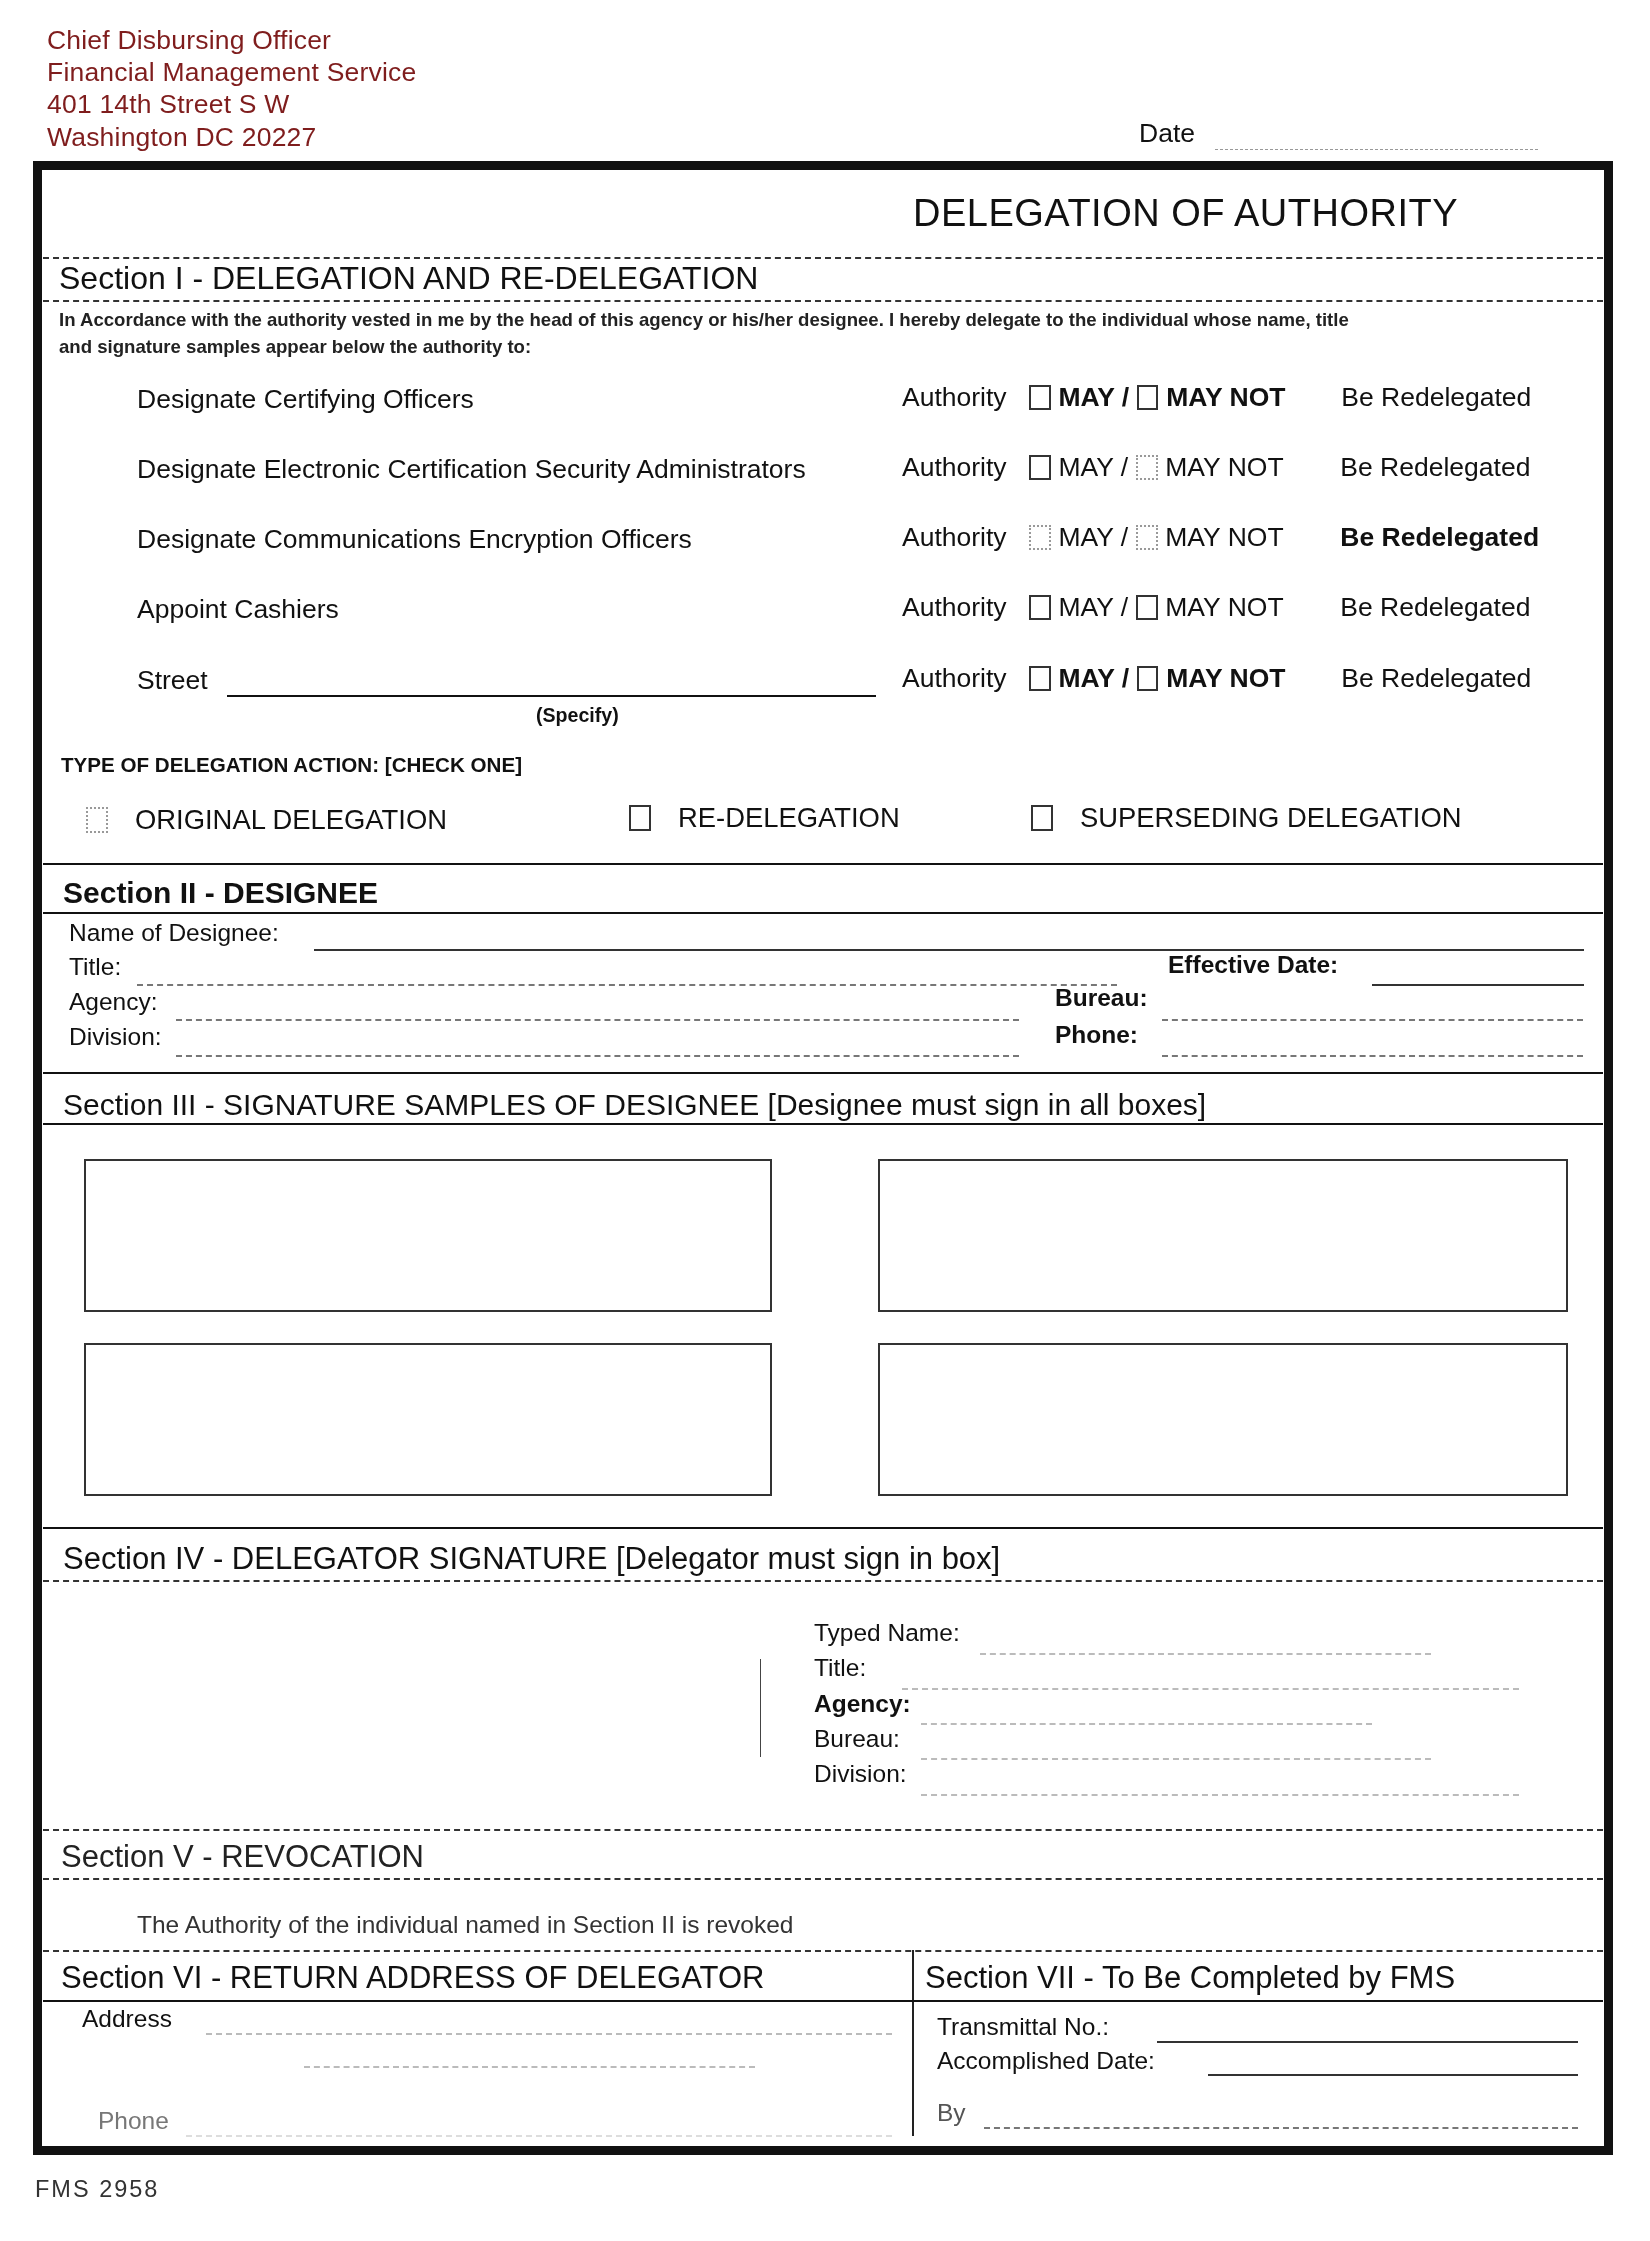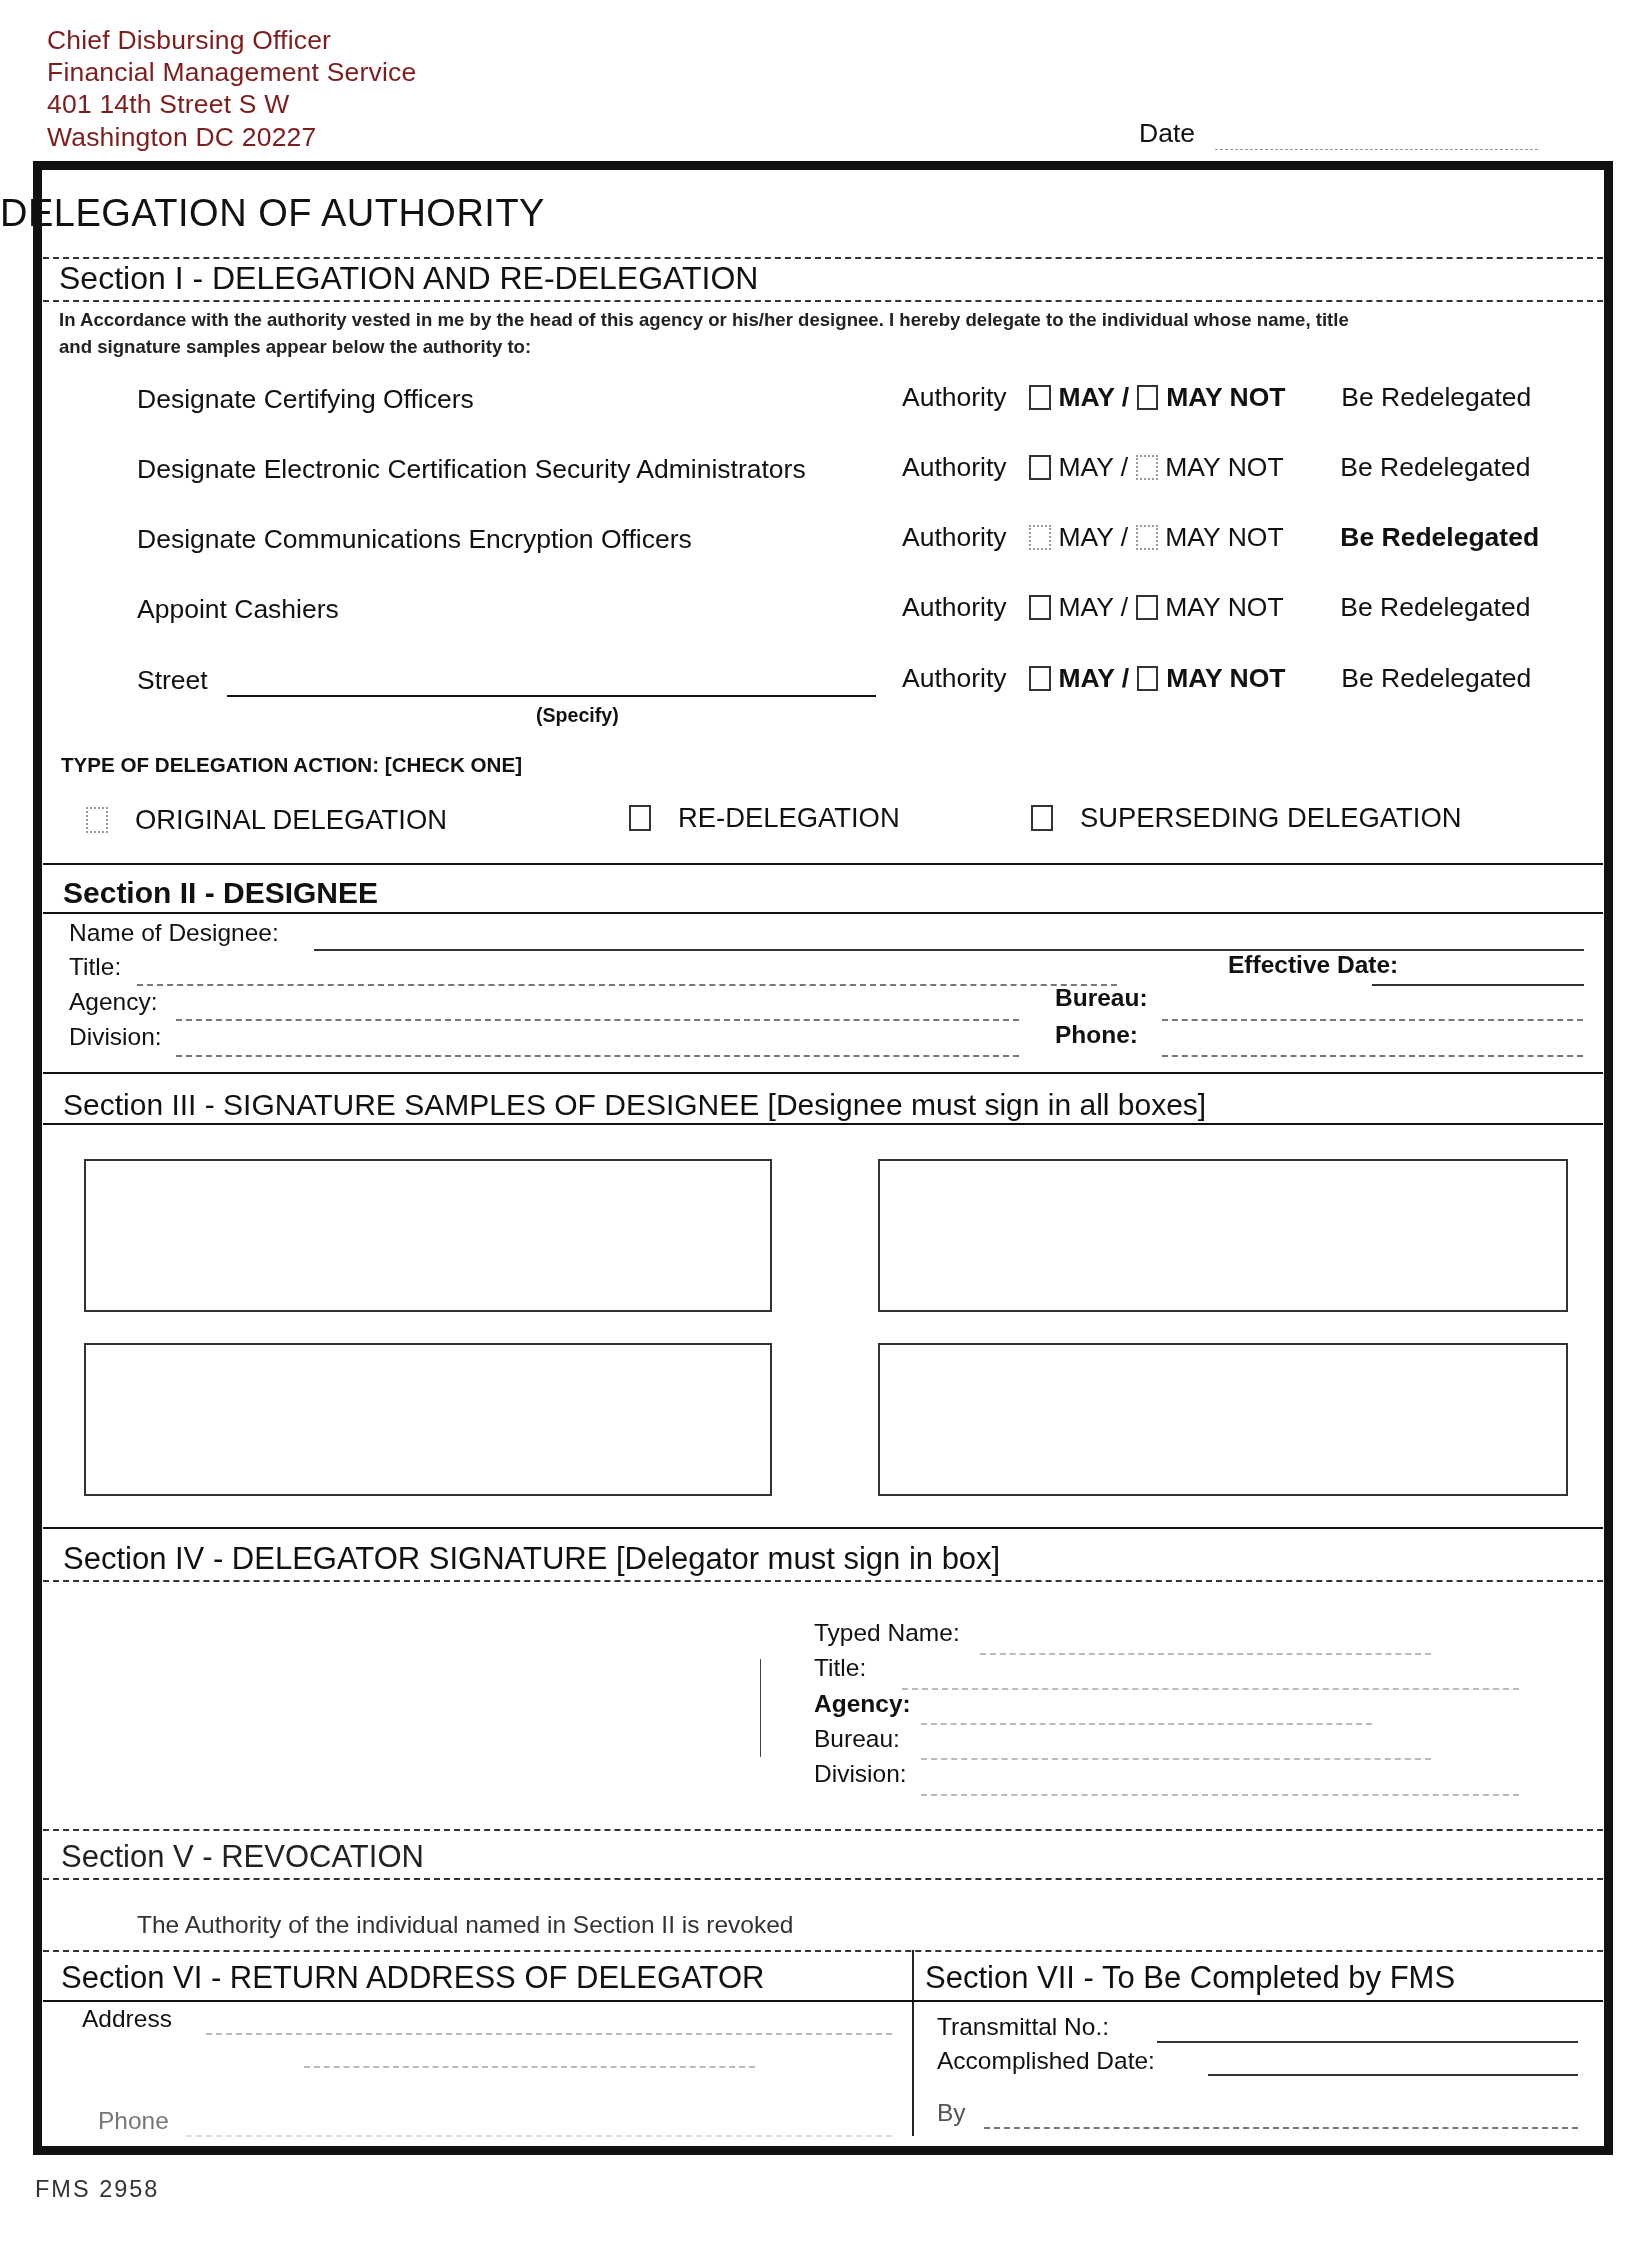--- a/index.html
+++ b/index.html
@@ -11,21 +11,21 @@
     .addr { left: 47px; font-size: 26.5px; line-height: 32px; color: #7f1d1d; letter-spacing: 0.2px; }
     .date-label { left: 1139px; top: 118px; font-size: 26.5px; }
     .date-line { left: 1215px; top: 149px; width: 323px; border-bottom: 1px dashed #999; height: 1px; }
 
     
     .frame { left: 33px; top: 161px; width: 1580px; height: 1994px; border: 9.8px solid #111; border-top-width: 9.8px; }
     .hr { position: absolute; left: 43px; width: 1560px; height: 0; border-top: 2.9px solid #111; }
     .hr.thin { border-top: 2px dashed #333; }
     .vr { position: absolute; width: 0; border-left: 2px solid #222; }
 
-    .form-title { left: 0; width: 1458px; top: 192px; text-align: left; font-size: 38px; letter-spacing: 0.5px; }
+    .form-title { left: 0; width: 1458px; top: 192px; text-align: right; font-size: 38px; letter-spacing: 0.5px; }
 
     .sec-head { font-size: 32px; left: 59px; }
     .sec-head.bold { font-weight: bold; font-size: 30px; }
 
     .intro { left: 59px; font-size: 18.6px; font-weight: bold; line-height: 27.4px; color: #222; }
 
     .auth-item { left: 137px; font-size: 26.5px; }
     .auth-col { left: 902px; font-size: 26.5px; display: flex; align-items: center; gap: 0; }
     .auth-col .lbl-auth { width: 127px; }
     .cb { display: inline-block; width: 21.6px; height: 25.5px; border: 2px solid #333; margin: 0 7.8px 0 0; vertical-align: middle; }
@@ -143,21 +143,21 @@
 
 <div class="abs sec-head bold" style="top:876px; left:63px">Section II - DESIGNEE</div>
 <div class="hr" style="top:912px"></div>
 
 <div class="abs field-lbl" style="left:69px; top:919px">Name of Designee:</div>
 <div class="uline" style="left:314px; top:949px; width:1270px"></div>
 
 <div class="abs field-lbl" style="left:69px; top:953px">Title:</div>
 <div class="uline dash" style="left:137px; top:984px; width:980px"></div>
 
-<div class="abs field-lbl b" style="left:1228px; top:951px">Effective Date:</div>
+<div class="abs field-lbl b" style="left:1168px; top:951px">Effective Date:</div>
 <div class="uline" style="left:1372px; top:984px; width:212px"></div>
 
 <div class="abs field-lbl" style="left:69px; top:988px">Agency:</div>
 <div class="uline dash" style="left:176px; top:1019px; width:843px"></div>
 
 <div class="abs field-lbl b" style="left:1055px; top:984px">Bureau:</div>
 <div class="uline dash" style="left:1162px; top:1019px; width:421px"></div>
 
 <div class="abs field-lbl" style="left:69px; top:1023px">Division:</div>
 <div class="uline dash" style="left:176px; top:1055px; width:843px"></div>

